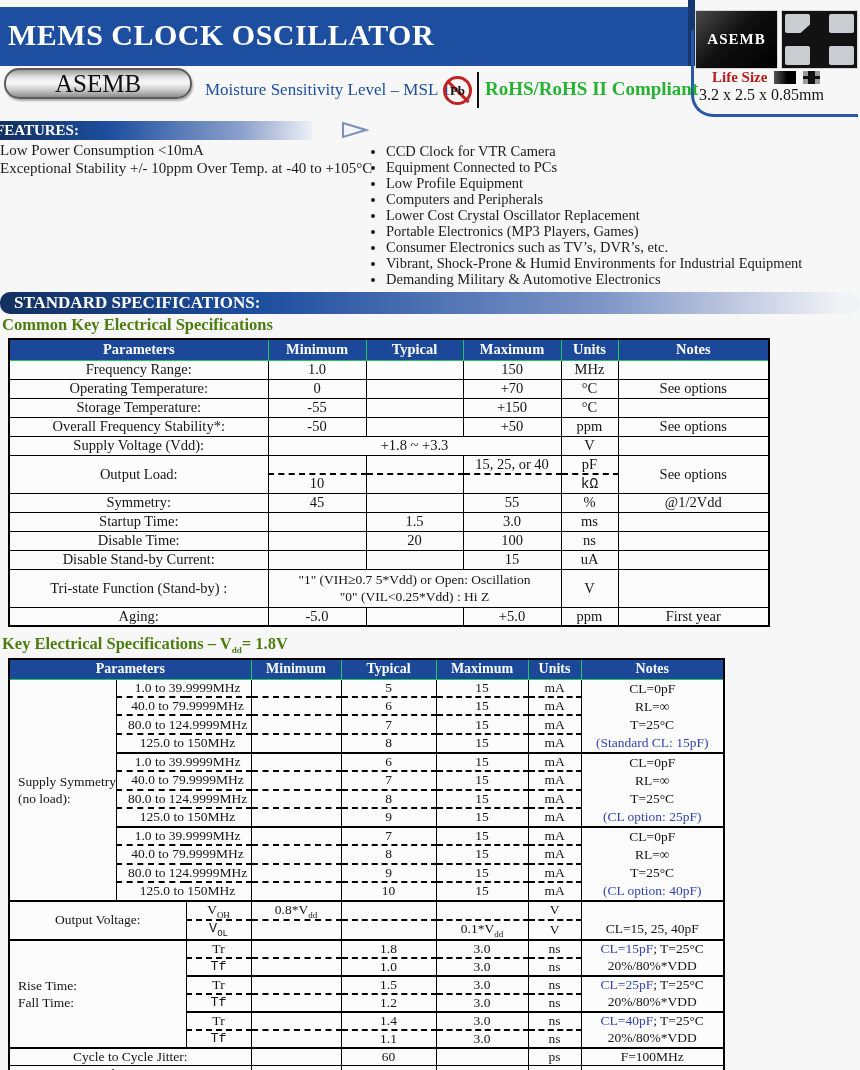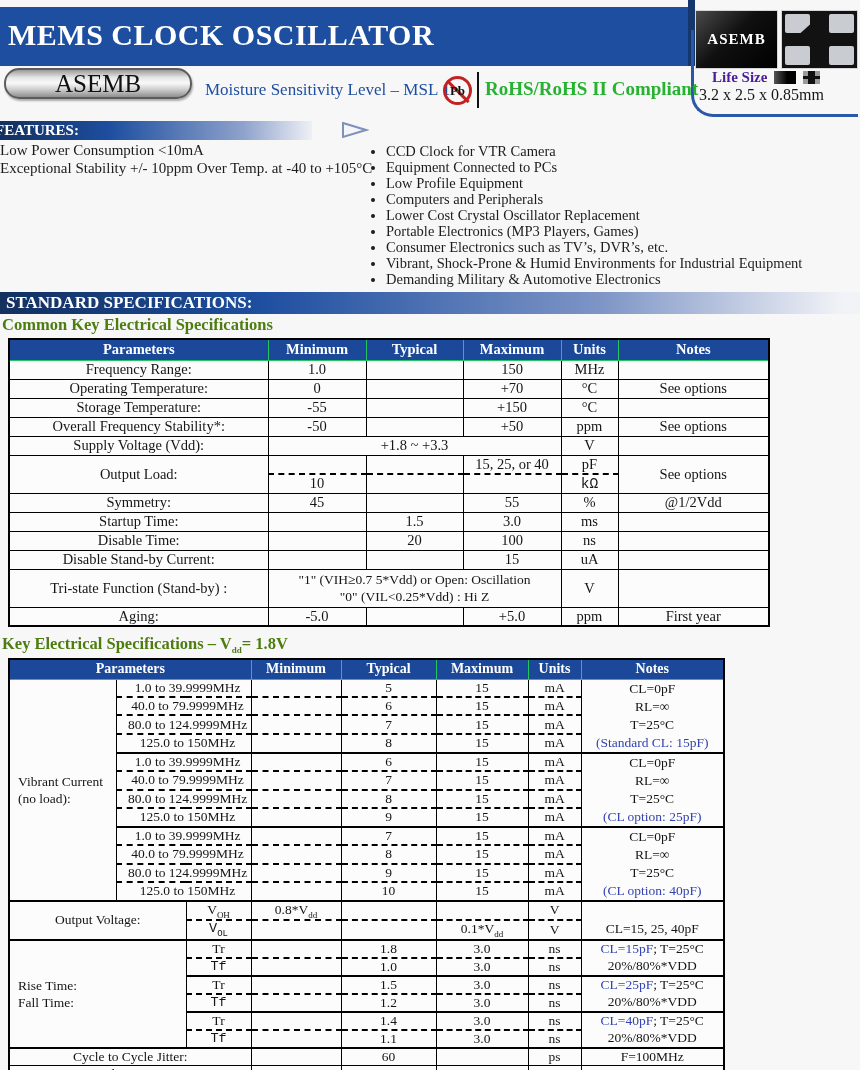--- a/index.html
+++ b/index.html
@@ -18,21 +18,21 @@
                  background:linear-gradient(135deg,#4a4a4a,#101010 45%,#000);
                  border:1px solid #d6d6d6; display:flex; align-items:center; justify-content:center; }
   .chip-photo1 span { color:#fff; font-weight:bold; font-size:15px; letter-spacing:1px; }
   .chip-photo2 { position:absolute; left:781px; top:10px; width:77px; height:59px; background:#121212; border:1px solid #d6d6d6; }
   .pad { position:absolute; width:25px; height:19px; background:#c9cdd2; border-radius:2px; }
   .pad.tl { left:3px; top:3px; clip-path:polygon(0 0,100% 0,100% 55%,62% 100%,0 100%); }
   .pad.tr { right:3px; top:3px; }
   .pad.bl { left:3px; bottom:3px; }
   .pad.br { right:3px; bottom:3px; }
   .life-row { position:absolute; left:712px; top:69px; display:flex; align-items:center; gap:7px; }
-  .life-label { color:#4c1d95; font-weight:bold; font-size:15px; }
+  .life-label { color:#b91c1c; font-weight:bold; font-size:15px; }
   .mini-top { width:22px; height:13px; background:linear-gradient(90deg,#555,#000 60%); }
   .mini-bottom { width:17px; height:13px;
      background:
        linear-gradient(#9a9a9a,#9a9a9a) 0 0/5px 5px no-repeat,
        linear-gradient(#9a9a9a,#9a9a9a) 100% 0/5px 5px no-repeat,
        linear-gradient(#9a9a9a,#9a9a9a) 0 100%/5px 5px no-repeat,
        linear-gradient(#9a9a9a,#9a9a9a) 100% 100%/5px 5px no-repeat, #111; }
   .dims { position:absolute; left:699px; top:86px; font-size:16px; }
 
   
@@ -53,22 +53,22 @@
   .gbar { position:absolute; height:19px; line-height:19px; color:#fff; font-weight:bold; font-size:15px;
           background:linear-gradient(90deg,#13305f 0%,#1d4e9f 35%,#8ea2cc 78%,#eef0f6 100%); }
   .features-bar { left:0; top:121px; width:312px; text-indent:-5px; }
   .apps-bar { left:372px; top:121px; width:268px; padding-left:5px; }
   .features-list { position:absolute; left:0; top:142px; font-size:15px; line-height:17.6px; color:#1c1c1c; }
   .apps-list { position:absolute; left:372px; top:143px; list-style:disc; padding-left:14px; }
   .apps-list li { font-size:14.5px; line-height:16px; color:#1c1c1c; }
   .arrow-icon { position:absolute; left:341px; top:120px; }
 
   .spec-bar { position:absolute; left:0; top:292px; width:860px; height:22px; line-height:22px;
-              padding-left:6px; color:#fff; font-weight:bold; font-size:17px;
-              background:linear-gradient(90deg,#13305f 0%,#1d4e9f 30%,#7e95c6 70%,#f2f3f7 98%); }
+              padding-left:14px; color:#fff; font-weight:bold; font-size:17px;
+              background:linear-gradient(90deg,#13305f 0%,#1d4e9f 30%,#7e95c6 70%,#f2f3f7 98%);border-radius:10px; }
   .tbl-title { position:absolute; left:2px; color:#4d7c0f; font-weight:bold; font-size:16.5px; }
   .t1-title { top:315px; }
   .t2-title { top:634px; }
   sub { font-size:9px; }
 
   
   table.spec { position:absolute; border-collapse:collapse; table-layout:fixed; background:#fcfcfc; border:2px solid #000; }
   table.spec th { background:#1c4899; color:#fff; font-weight:bold; border:1px solid #22c55e; font-size:14.5px; height:21px; }
   table.spec td { border:1px solid #000; text-align:center; font-size:14.5px; height:19px; padding:0 2px;
                   overflow:hidden; white-space:nowrap; }
@@ -293,21 +293,21 @@
       <th colspan="3">Parameters</th>
       <th>Minimum</th>
       <th>Typical</th>
       <th>Maximum</th>
       <th>Units</th>
       <th>Notes</th>
     </tr>
 
     <tr class="supr">
       <td class="glabel" rowspan="12">
-        <div>Vibrant Current</div>
+        <div>Supply Symmetry</div>
         <div>(no load):</div>
       </td>
       <td class="lft" colspan="2" style="padding-left:10px">1.0 to 39.9999MHz</td>
       <td></td>
       <td>5</td>
       <td>15</td>
       <td>mA</td>
       <td class="ncell" rowspan="4">
         <div>CL=0pF</div>
         <div>RL=∞</div>

